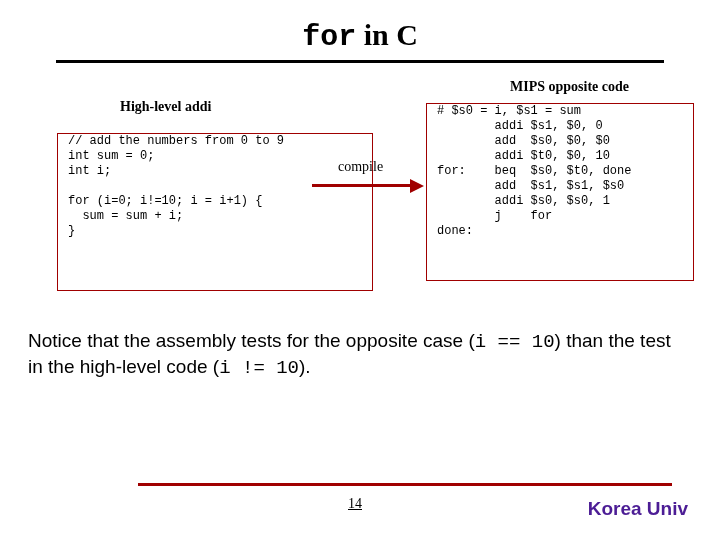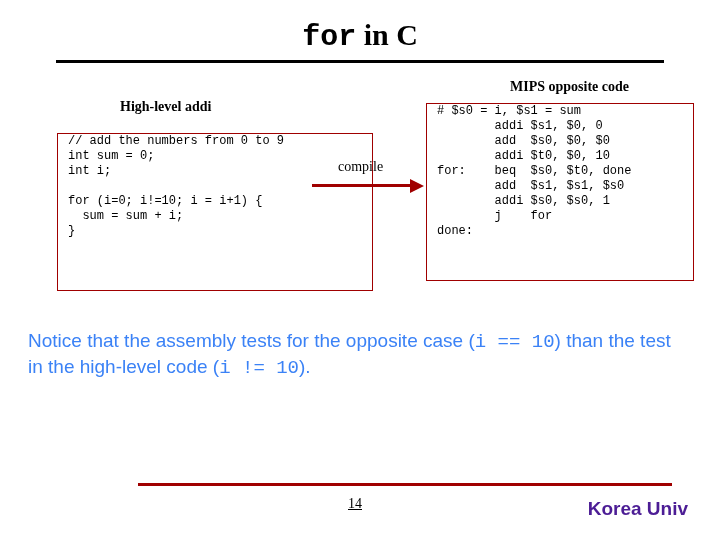--- a/index.html
+++ b/index.html
@@ -80,21 +80,21 @@
     border-top: 7px solid transparent;
     border-bottom: 7px solid transparent;
     border-left: 14px solid #a00000;
   }
   .notice {
     position: absolute;
     left: 28px; top: 266px;
     width: 660px;
     font-size: 19px;
     font-family: Tahoma, Verdana, sans-serif;
-    color: #3b82f6;
+    color: #000000;
     line-height: 1.25;
   }
   .notice .mono { font-family: "Courier New", monospace; }
   .footer-rule {
     position: absolute;
     left: 138px; right: 48px; bottom: 54px;
     border: none;
     border-top: 3px solid #a00000;
   }
   .pagenum {

